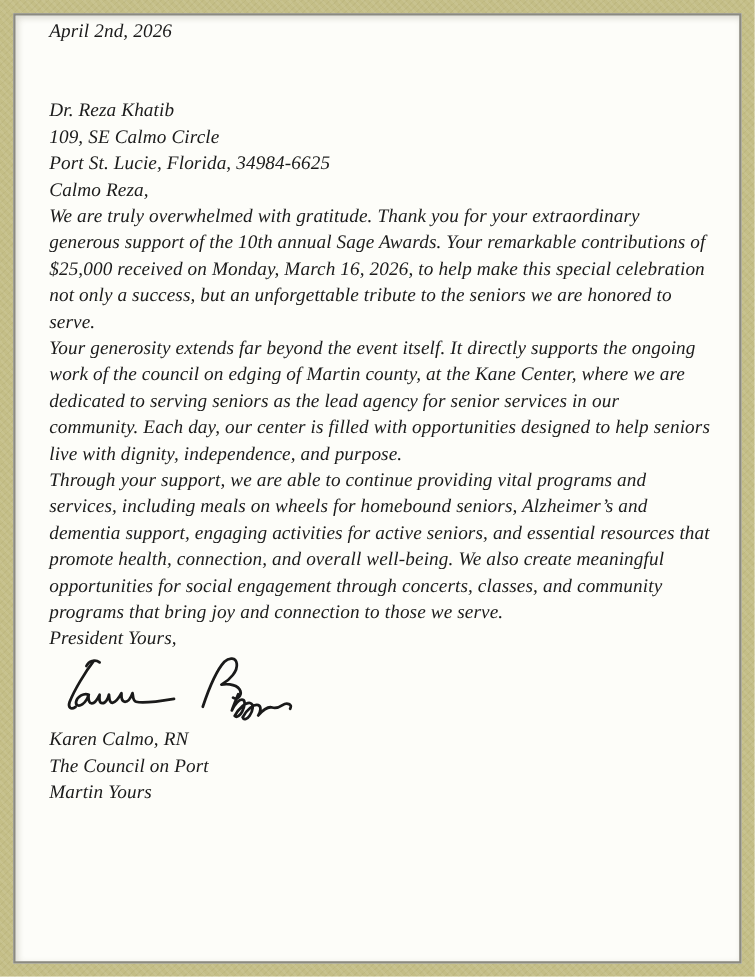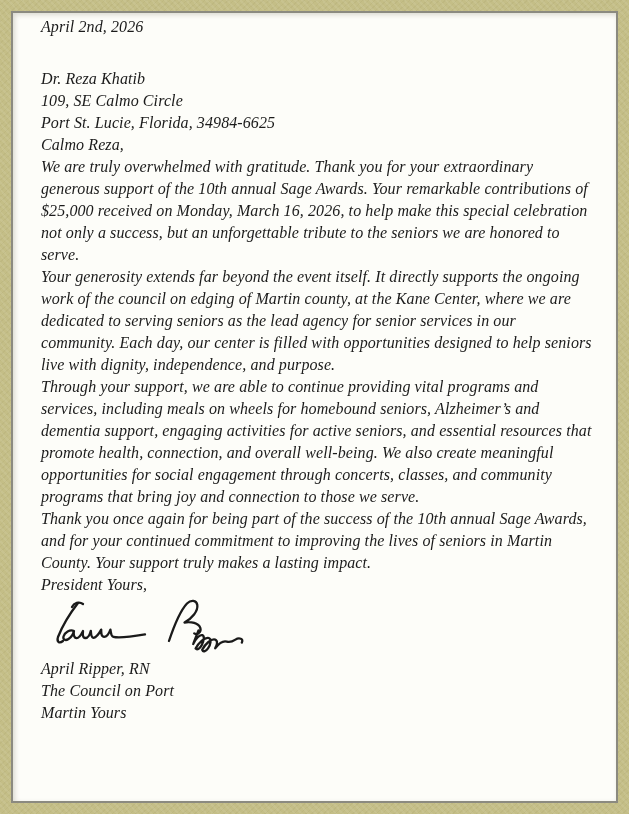--- a/index.html
+++ b/index.html
@@ -35,21 +35,21 @@
   .letter {
     font-style: italic;
     font-size: 16px;
     line-height: 22px;
     color: #1b1b1b;
     letter-spacing: 0.1px;
     padding-left: 28px;
   }
   .letter p { margin: 0; }
   .block-date       { margin-top: 2px; }
-  .block-recipient  { margin-top: 30px; font-family: Liberation Serif, serif; }
+  .block-recipient  { margin-top: 44px; font-family: Liberation Serif, serif; }
   .block-salutation { margin-top: 12px; }
   .para-1           { margin-top: 15px; }
   .para-2           { margin-top: 22px; }
   .para-3           { margin-top: 20px; }
   .para-4           { margin-top: 15px; }
   .block-closing    { margin-top: 22px; }
   .block-signature  { margin-top: 2px; height: 56px; }
   .block-signature svg { display: block; margin-left: 4px; }
   .block-signer     { margin-top: 4px; }
   .sig-stroke {
@@ -72,34 +72,33 @@
       <p>Dr. Reza Khatib</p>
       <p>109, SE Calmo Circle</p>
       <p>Port St. Lucie, Florida, 34984-6625</p>
     </div>
 
     <p class="block-salutation">Calmo Reza,</p>
 
     <p class="para-1">We are truly overwhelmed with gratitude. Thank you for your extraordinary generous support of the 10th annual Sage Awards. Your remarkable contributions of $25,000 received on Monday, March 16, 2026, to help make this special celebration not only a success, but an unforgettable tribute to the seniors we are honored to serve.</p>
     <p class="para-2">Your generosity extends far beyond the event itself. It directly supports the ongoing work of the council on edging of Martin county, at the Kane Center, where we are dedicated to serving seniors as the lead agency for senior services in our community. Each day, our center is filled with opportunities designed to help seniors live with dignity, independence, and purpose.</p>
     <p class="para-3">Through your support, we are able to continue providing vital programs and services, including meals on wheels for homebound seniors, Alzheimer’s and dementia support, engaging activities for active seniors, and essential resources that promote health, connection, and overall well-being. We also create meaningful opportunities for social engagement through concerts, classes, and community programs that bring joy and connection to those we serve.</p>
-    <p class="para-4">Thank you once again for being part of the success of the 10th annual Sage Awards, and for your continued commitment to improving the lives of seniors in Martin County. Your support truly makes a lasting impact.</p>
 
     <p class="block-closing">President Yours,</p>
 
     <div class="block-signature">
       <svg width="235" height="56" viewBox="0 0 235 56" aria-hidden="true">
         <path class="sig-stroke" d="M38,6 C34,3 29,5 27,9"></path>
         <path class="sig-stroke" d="M33,5 C26,14 17,29 13,39 C11.5,43.5 14,46 18,43"></path>
         <path class="sig-stroke" d="M29,33 C25,31 19.5,34.5 18.5,38.5 C17.7,41.8 20.5,43 23.5,41 C26.5,39 28.5,35 28.8,33 C28.6,36 28.5,40 31.5,40.2 C34.5,40.4 36.5,36 38,33 C37.8,35.8 37.3,39.8 40.2,40 C43.2,40.2 45.2,35.6 45.8,32.8 C46.3,35.6 45.6,39.6 48.6,39.8 C51.6,39.2 54.6,34.6 56.2,31.6 C56.2,34.4 56,38.8 59.2,38.8 C62.2,38.8 64.4,34.4 65.4,31.6 C66.2,34.4 65.4,38 68.4,38.8 C74.4,40.4 88,38.4 100,36.4"></path>
         <path class="sig-stroke" d="M124,43 C128,31 135,13 142,5.5 C146,1.6 151.5,2 152.3,7 C153.2,13 147,20.5 139.5,24.5 C146,23.5 153.5,24.8 155.3,29.8 C156.6,33.8 152.4,37.6 149.2,35.4"></path>
         <path class="sig-stroke" d="M153.5,32.5 C151.5,37.5 149.3,42.8 148.2,46 C150.4,41.2 154.4,36.2 157.4,37.2 C159.8,38 158.8,43 156.8,47 C155.4,49.8 152.4,52.6 150.6,50.6 C153.6,44.8 160,38.8 163.8,40 C166.6,40.9 165.8,46.4 163,50.4 C161.2,53 158.2,54.6 157.2,51.8 C160.2,45.8 166.4,40.4 170.2,41.6 C173,42.5 172.2,47.2 170.2,50.2 C173.2,46.4 178.2,42.4 181.8,43.6 C184.8,44.6 187.4,43.6 190.4,41.6 C194,39.3 199,40.6 196.8,44.6"></path>
       </svg>
     </div>
 
     <div class="block-signer">
-      <p>April Ripper, RN</p>
+      <p>Karen Calmo, RN</p>
       <p>The Council on Port</p>
       <p>Martin Yours</p>
     </div>
 
   </div>
 </div>
 
 </body></html>

